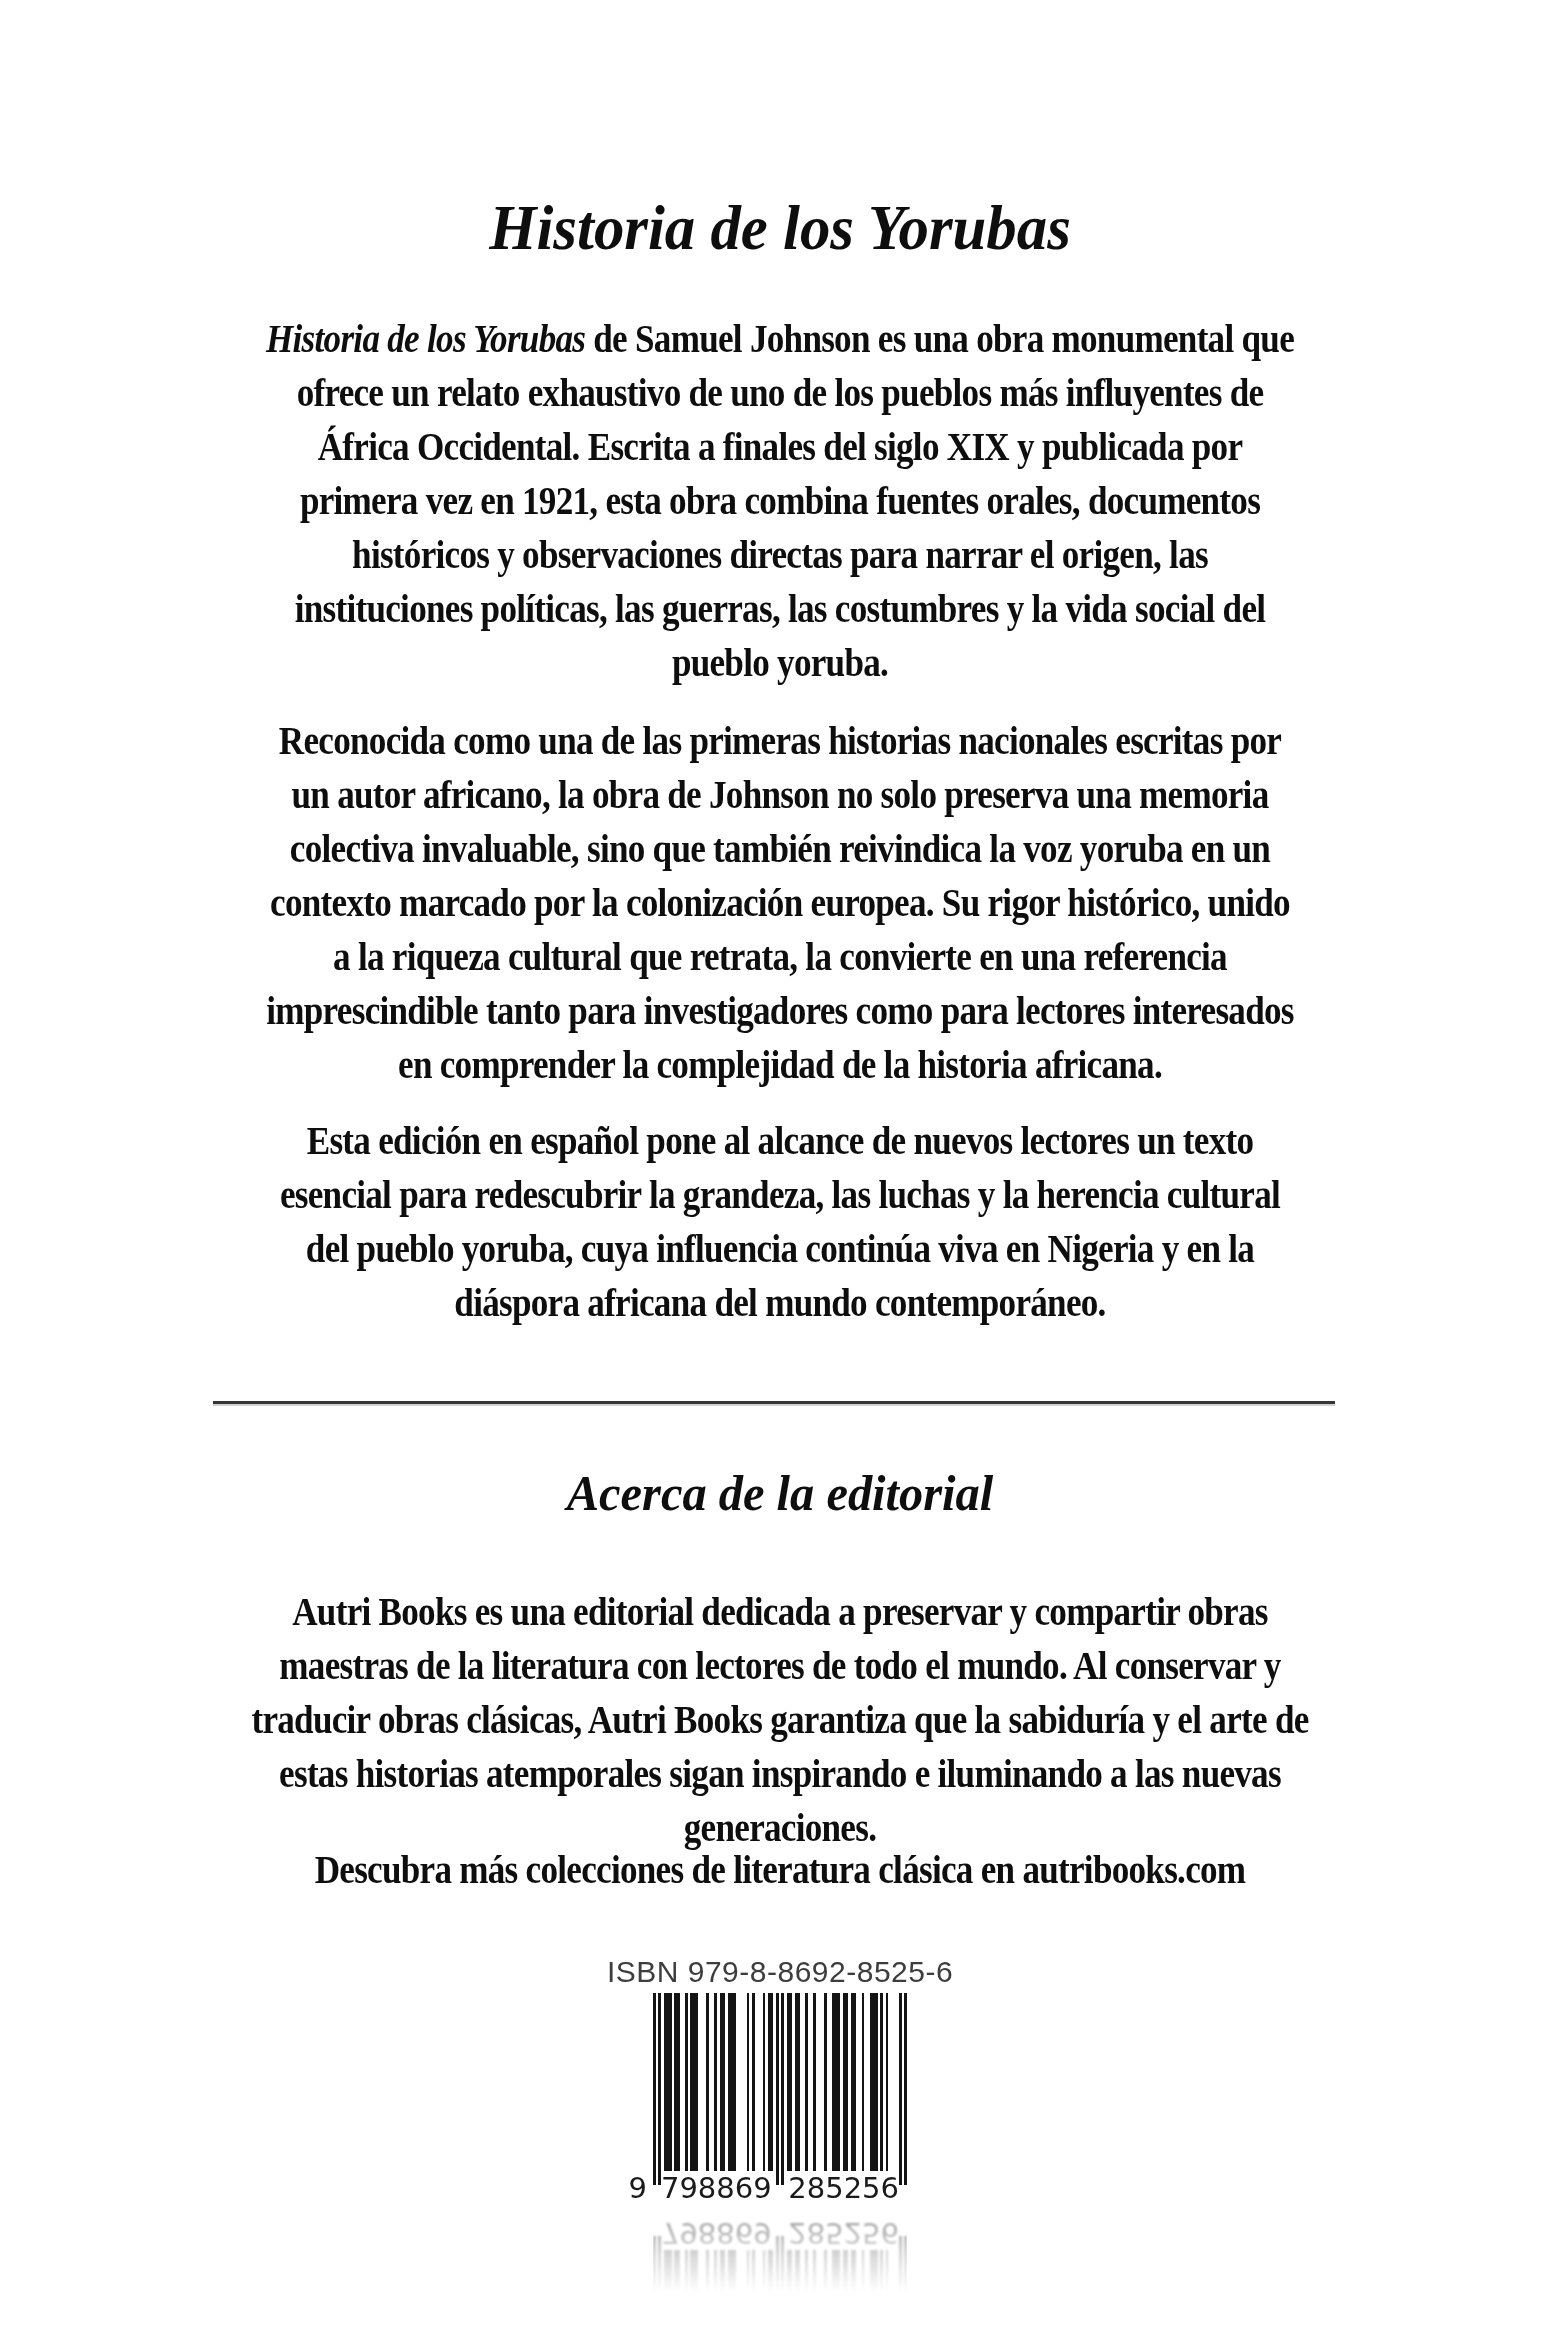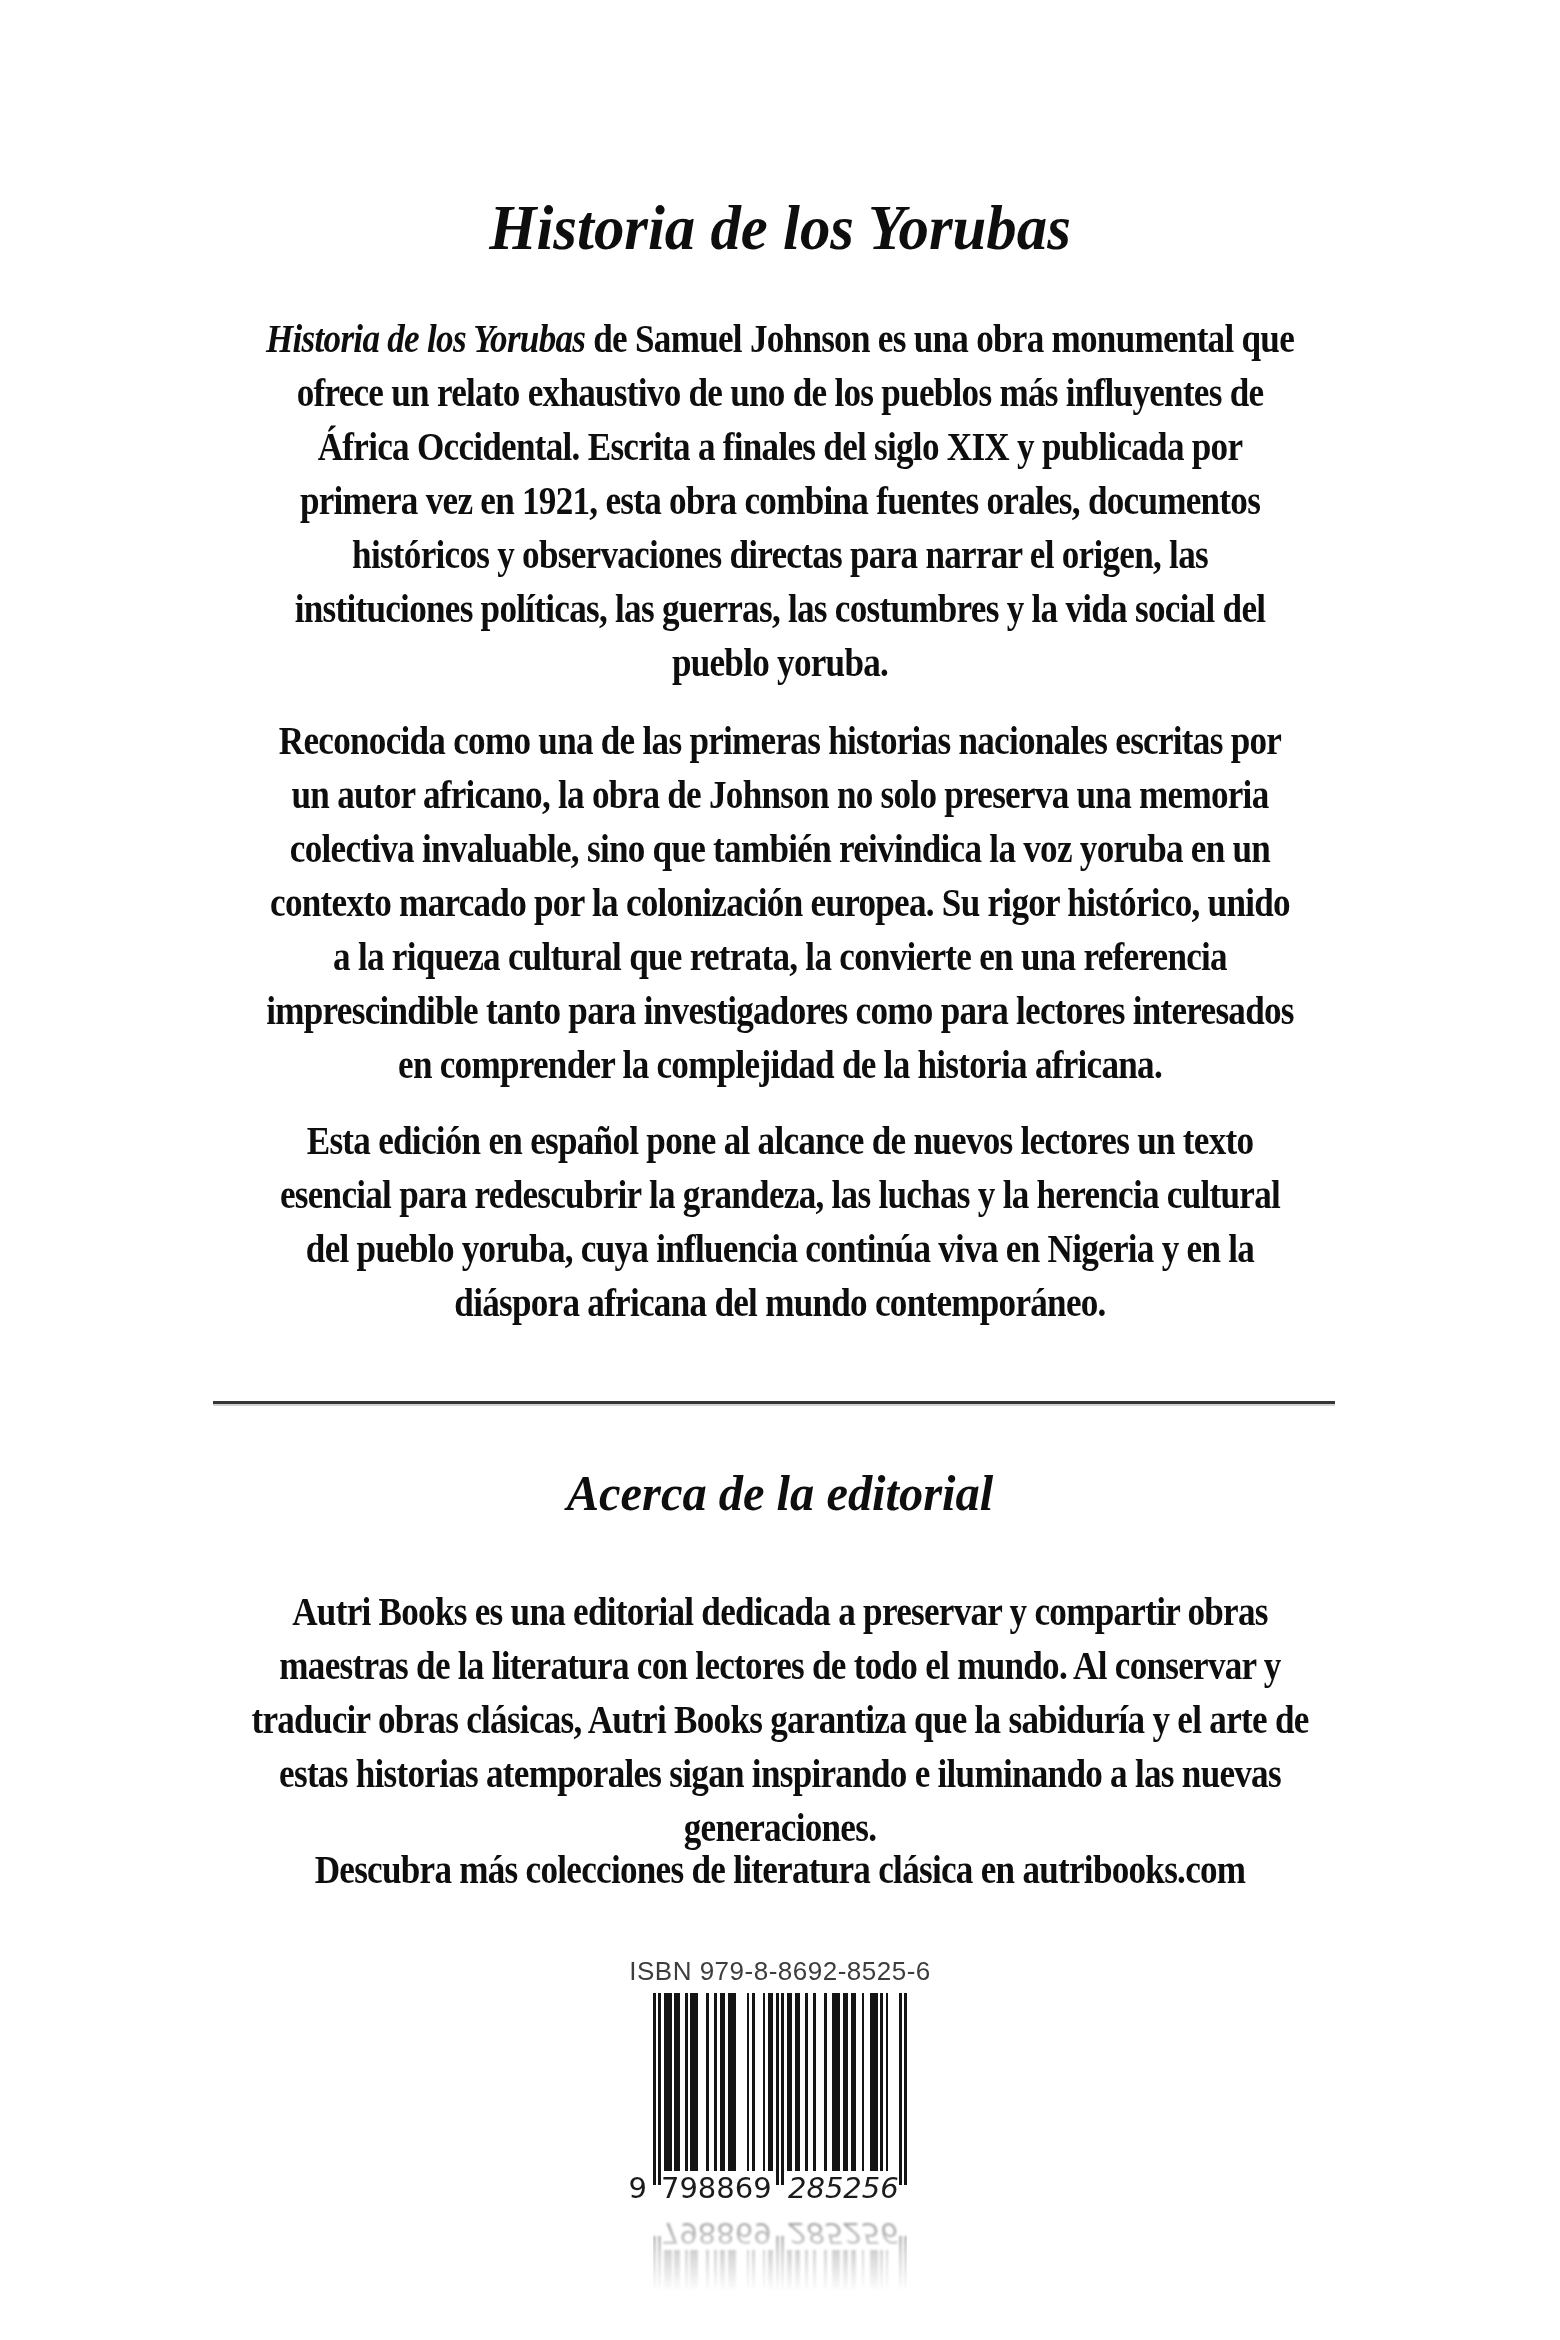--- a/index.html
+++ b/index.html
@@ -56,38 +56,38 @@
     margin:0;
   }
   .p4{top:1585px;}
   .discover{top:1843px;}
   .isbn-block{
     position:absolute;top:1956px;left:0;width:1560px;
     display:flex;flex-direction:column;align-items:center;
   }
   .isbn-label{
     font-family:"Liberation Sans", sans-serif;
-    font-size:26px;line-height:31px;
+    font-size:30px;line-height:31px;
     letter-spacing:0.5px;
     color:var(--isbn_label);
     margin-bottom:5.9px;
   }
   .barcode{
     position:relative;width:254px;height:217px;
   }
   .bars{display:block;width:254px;height:192px;fill:#141414;}
   .digits{
     position:absolute;top:179px;left:0;width:254px;height:35px;
     font-family:"DejaVu Sans", sans-serif;
     font-size:29px;line-height:33px;
     color:var(--barcode_digits);
   }
   .d-lead{position:absolute;left:-39px;top:0;width:33px;text-align:right;}
   .d-left{position:absolute;left:7.8px;top:0;width:111px;text-align:center;}
-  .d-right{position:absolute;left:135px;top:0;width:111px;text-align:left;font-style:italic;}
+  .d-right{position:absolute;left:135px;top:0;width:111px;text-align:right;}
   .reflection{
     width:254px;height:94px;
     margin-top:2px;
     overflow:hidden;
     position:relative;
     opacity:0.5;
     filter:blur(1.2px);
     -webkit-mask-image:linear-gradient(to bottom, rgba(0,0,0,0.9) 0%, rgba(0,0,0,0.35) 45%, rgba(0,0,0,0) 85%);
     mask-image:linear-gradient(to bottom, rgba(0,0,0,0.9) 0%, rgba(0,0,0,0.35) 45%, rgba(0,0,0,0) 85%);
   }

